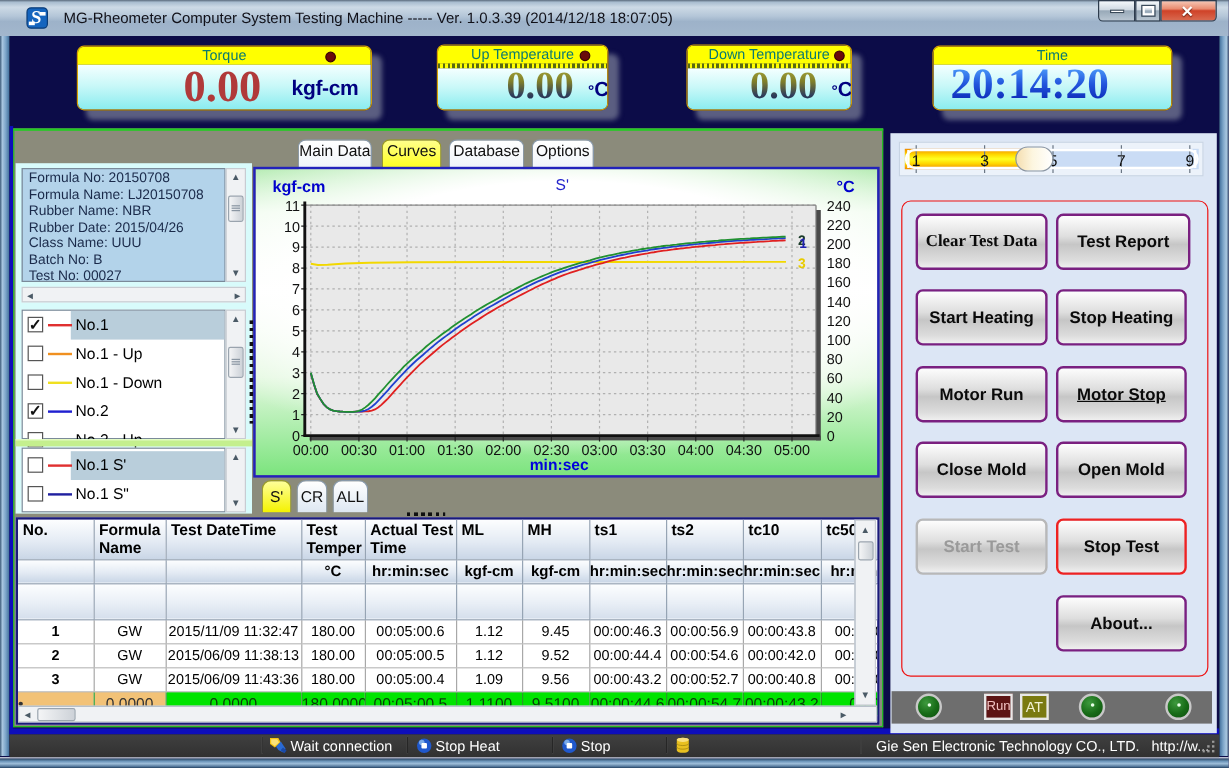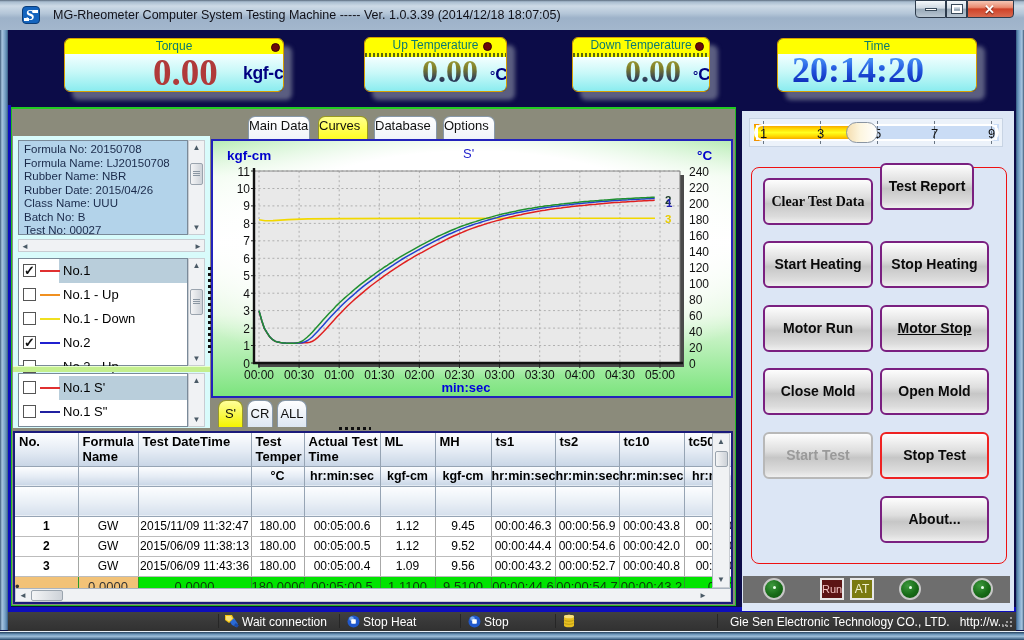--- a/index.html
+++ b/index.html
@@ -39,21 +39,21 @@
   .serif { font-family:"Liberation Serif", serif; font-weight:bold; }
   .dashsep { position:absolute; left:0; width:100%; height:4px; background:#ffff00;
      background-image:repeating-linear-gradient(90deg,#5a6a10 0px,#5a6a10 2px,#ffff00 2px,#ffff00 4px); }
   .oliv { background:linear-gradient(180deg,#a2a238 12%,#80802a 40%,#32405a 70%,#101c48 92%); -webkit-background-clip:text; background-clip:text; color:transparent; }
   .timec { background:linear-gradient(180deg,#55aaff 10%,#2255dd 50%,#0822b0 90%); -webkit-background-clip:text; background-clip:text; color:transparent; }
 
   
   #tabctl { left:11px; top:107px; width:725px; height:499px; background:#8b8b7b; border:1px solid #22bb22; border-top:2px solid #22cc22;}
   .tab { position:absolute; top:7px; height:36px; background:linear-gradient(180deg,#ffffff 0%,#f2f6fa 55%,#dde7f2 100%);
     border:1px solid #8899aa; border-bottom:none; border-radius:7px 7px 0 0; font-size:13px; color:#101010;
-    padding-top:1px; }
+    text-align:center; padding-top:1px; }
   #tab-curves { background:linear-gradient(180deg,#ffff8c 0%,#ffff30 55%,#f0ee00 100%); border-color:#999920; }
 
   
   #leftcol { left:1px; top:27px; width:197px; height:292px; background:#d8fbfb; }
   #infobox { left:5px; top:4px; width:170px; height:95px; background:#b3d3ea; border:1px solid #7a8a99; color:#1a2a4a; font-size:11.5px; line-height:13.5px; padding:2px 0 0 5px;}
   #infovs { left:175px; top:4px; width:17px; height:95px; }
   #infohs { left:5px; top:103px; width:187px; height:13px; }
   .list { position:absolute; background:#ffffff; border:1px solid #7a8a99; }
   .lrow { position:absolute; left:0; width:100%; height:24px; }
   .cb { position:absolute; left:4px; top:5px; width:13px; height:13px; background:#fff; border:1px solid #555; font-size:13px; line-height:11px; font-weight:bold; color:#111; text-align:center;}
@@ -129,21 +129,21 @@
         <span style="position:absolute;left:16px;top:1px;color:#fff;font-size:13px;font-weight:bold;text-shadow:0 1px 1px #5a1408;">✕</span>
       </div>
   </div>
 
   <div id="borderL" class="abs"></div>
   <div class="abs" style="left:8px;top:105px;width:3px;height:507px;background:#0d0dbb;"></div>
   <div class="abs" style="left:8px;top:607px;width:1008px;height:5px;background:#0d0dbb;"></div>
   <div id="borderR" class="abs"></div>
   <div id="borderB" class="abs"></div>
 
-  <div class="panel" id="p-torque" style="left:64px;top:38px;width:220px;height:54px;">
+  <div class="panel" id="p-torque" style="left:64px;top:38px;width:246px;height:54px;">
     <div class="phead">Torque</div>
     <div class="reddot" style="left:206px;"></div>
     <div class="pbody" style="top:15px;height:39px;">
       <span class="serif" style="position:absolute;left:88px;top:-3px;font-size:37px;color:#b03a3a;">0.00</span>
       <span style="position:absolute;left:178px;top:9px;font-size:17.5px;font-weight:bold;color:#000080;letter-spacing:-0.3px;">kgf-cm</span>
     </div>
   </div>
   <div class="panel" id="p-up" style="left:364px;top:37px;width:143px;height:55px;">
     <div class="phead">Up Temperature</div>
     <div class="reddot" style="left:118px;"></div>
@@ -485,21 +485,21 @@
       <div class="abs" style="left:245px;top:6px;width:2px;height:15px;background:#ffffff;"></div>
       <div class="snum" style="left:7px;">1</div>
       <div class="snum" style="left:64px;">3</div>
       <div class="snum" style="left:121px;">5</div>
       <div class="snum" style="left:178px;">7</div>
       <div class="snum" style="left:235px;">9</div>
       <div class="abs" style="left:96px;top:3px;width:32px;height:21px;background:linear-gradient(90deg,#f5deb0 0%,#fdf6e0 45%,#ffffff 100%);border:1.5px solid #8a95a2;border-radius:11px;"></div>
     </div>
     <div id="redbox" class="abs"></div>
     <div class="btn" style="left:21px;top:67px;font-family:Liberation Serif, serif;">Clear Test Data</div>
-    <div class="btn" style="left:138px;top:52px;width:94px;">Test Report</div>
+    <div class="btn" style="left:138px;top:67px;width:112px;">Test Report</div>
     <div class="btn" style="left:21px;top:130px;">Start Heating</div>
     <div class="btn" style="left:138px;top:130px;width:109px;">Stop Heating</div>
     <div class="btn" style="left:21px;top:194px;">Motor Run</div>
     <div class="btn" style="left:138px;top:194px;width:109px;text-decoration:underline;">Motor Stop</div>
     <div class="btn" style="left:21px;top:257px;">Close Mold</div>
     <div class="btn" style="left:138px;top:257px;width:109px;">Open Mold</div>
     <div class="btn" style="left:21px;top:321px;color:#9a9a9a;border-color:#b8b8b8;">Start Test</div>
     <div class="btn" style="left:138px;top:321px;width:109px;border-color:#ee2222;">Stop Test</div>
     <div class="btn" style="left:138px;top:385px;width:109px;">About...</div>
     <div id="ledstrip" class="abs">

